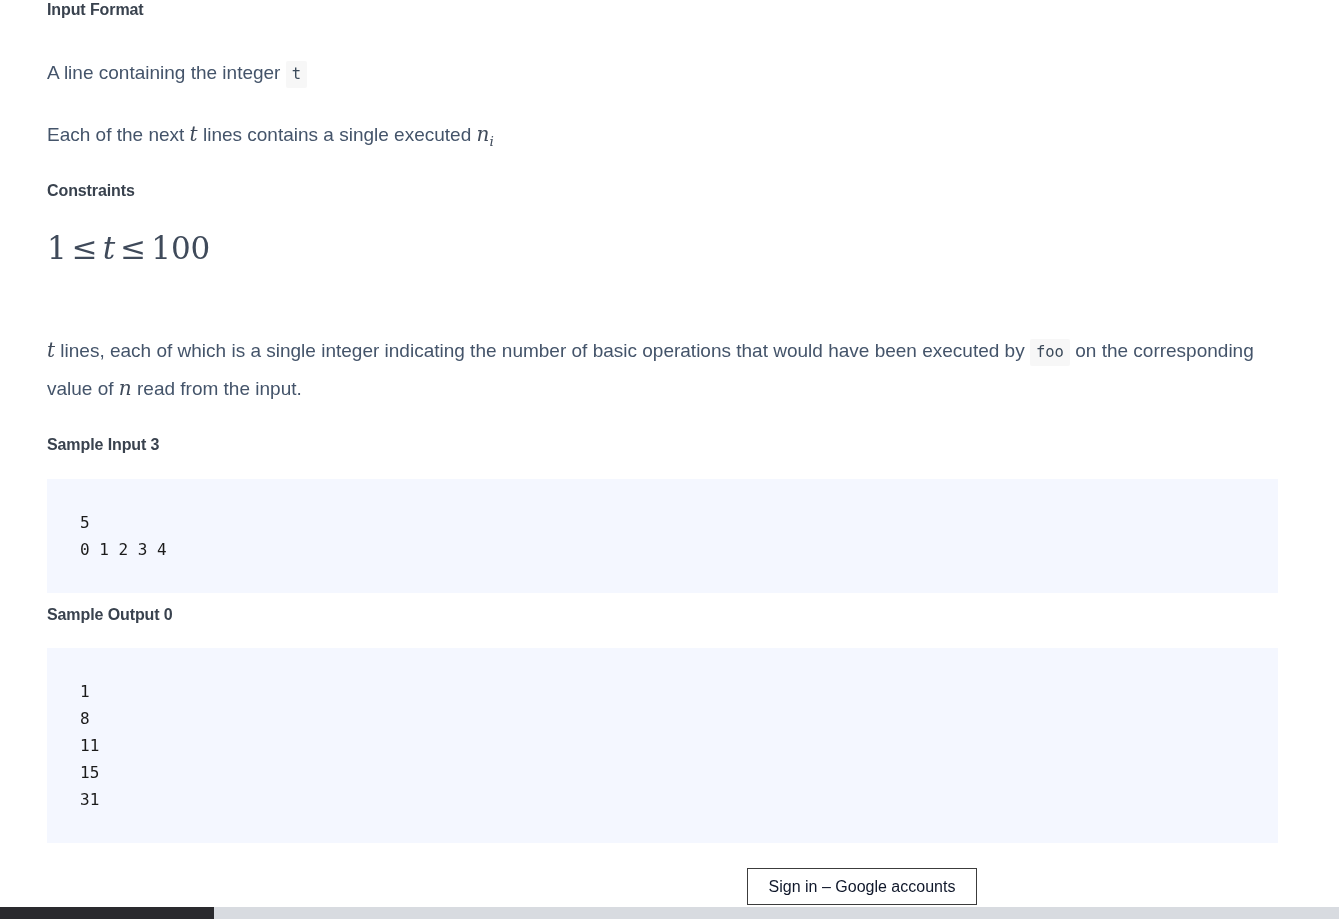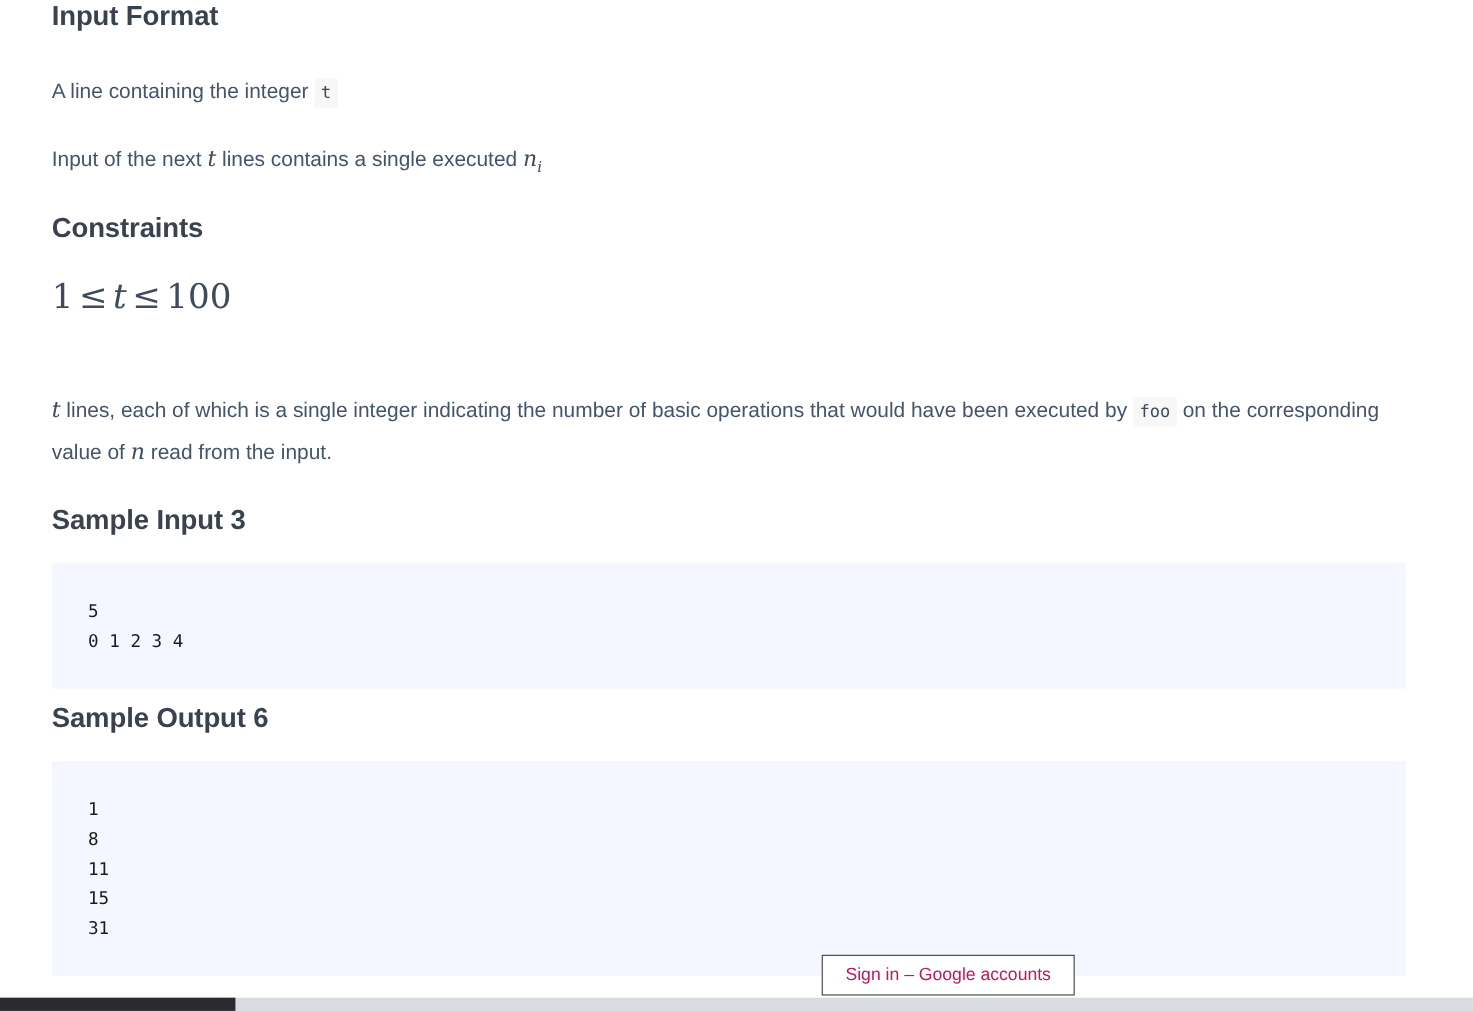--- a/index.html
+++ b/index.html
@@ -26,21 +26,21 @@
   .content {
     position: absolute;
     left: 47px;
     top: 0;
     width: 1232px;
   }
 
   
   .section-heading {
     color: #39424e;
-    font-size: 25px;
+    font-size: 16px;
     font-weight: bold;
     line-height: 1.2;
     letter-spacing: -0.1px;
     margin: 0;
     padding: 0;
   }
 
   
   .para {
     color: #44546a;
@@ -119,21 +119,21 @@
     width: 230px;
     height: 37px;
     box-sizing: border-box;
     background: #ffffff;
     border: 1px solid #3c3c3c;
     display: flex;
     align-items: center;
     justify-content: center;
   }
   .signin-popup .label {
-    color: #be185d;
+    color: #0f172a;
     font-size: 16px;
     line-height: 1;
     white-space: nowrap;
   }
 
   
   .hscrollbar {
     position: absolute;
     left: 0;
     bottom: 0;
@@ -168,21 +168,21 @@
     <div class="sp-36"></div>
 
     <p class="para">
       <span>A line containing the integer</span>
       <span class="code-chip">t</span>
     </p>
 
     <div class="sp-24"></div>
 
     <p class="para">
-      <span>Input of the next</span>
+      <span>Each of the next</span>
       <span class="mi">t</span>
       <span>lines contains a single executed</span>
       <span class="mi"><span>n</span><sub>i</sub></span>
     </p>
 
     <div class="sp-28"></div>
 
     <h3 class="section-heading">Constraints</h3>
 
     <div class="sp-28"></div>
@@ -212,21 +212,21 @@
 
     <div class="sp-24"></div>
 
     <div class="code-block">
       <pre>5
 0 1 2 3 4</pre>
     </div>
 
     <div class="sp-12"></div>
 
-    <h3 class="section-heading">Sample Output 6</h3>
+    <h3 class="section-heading">Sample Output 0</h3>
 
     <div class="sp-24"></div>
 
     <div class="code-block">
       <pre>1
 8
 11
 15
 31</pre>
     </div>

